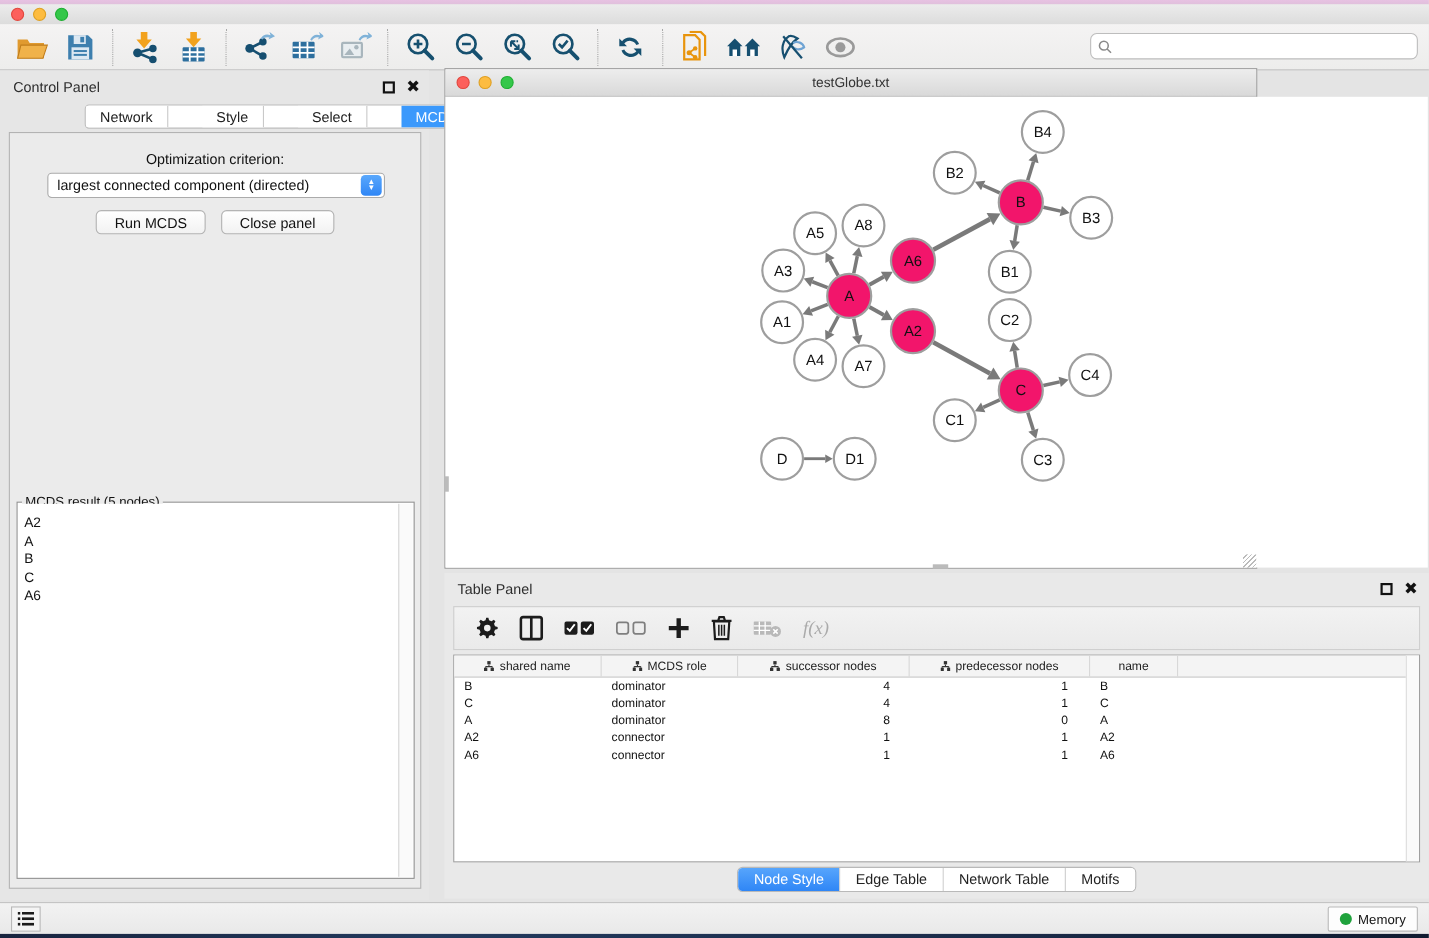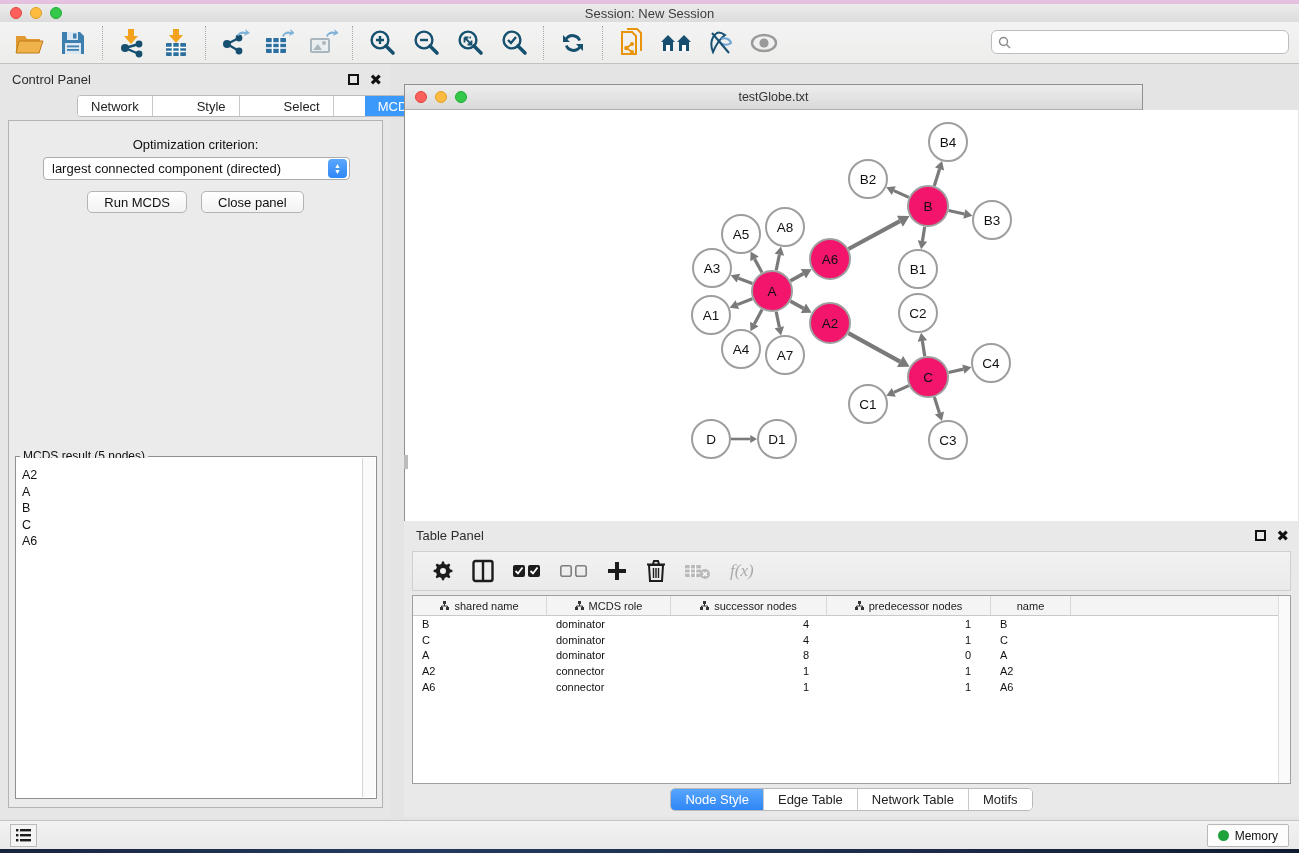--- a/index.html
+++ b/index.html
@@ -61,21 +61,21 @@
 
   .mcds-fieldset { position:absolute; left:6px; top:335px; width:362px; height:343px;
                    border:1px solid #8f8f8f; background:#fff; }
   .mcds-legend { position:absolute; top:-8px; left:4px; background:#ebebeb; padding:0 3px; font-size:12px; color:#111; }
   .mcds-list { position:absolute; inset:1px 14px 1px 1px; background:#fff; padding-top:9px; }
   .mcds-item { font-size:12.5px; color:#111; padding:1px 0 1px 5px; line-height:14.5px; }
   .mcds-scroll { position:absolute; top:1px; bottom:1px; right:1px; width:13px; background:#fafafa; border-left:1px solid #d5d5d5; }
 
   
   .network-window { position:absolute; left:404px; top:62px; width:739px; height:455px;
-                    border:1px solid #8f8f8f; background:#fff;margin-top:22px; }
+                    border:1px solid #8f8f8f; background:#fff; }
   .nw-titlebar { position:absolute; left:0; top:0; width:100%; height:25px;
                  background:linear-gradient(#ededed,#d9d9d9); border-bottom:1px solid #b0b0b0;
                  display:flex; align-items:center; }
   .nw-titlebar .title { position:absolute; left:0; right:0; text-align:center; font-size:12.5px; color:#333; }
   .nw-canvas { position:absolute; left:0; top:25px; width:893px; height:428px; background:#fff; overflow:hidden;}
   .nw-vscroll { position:absolute; left:-1px; top:370px; width:4px; height:14px; background:#bbb; }
   .nw-hscroll { position:absolute; left:443px; bottom:-1px; width:14px; height:4px; background:#bbb; }
   .nw-grip { position:absolute; right:0; bottom:0; width:12px; height:12px;
              background:repeating-linear-gradient(135deg,transparent,transparent 2px,#bbb 2px,#bbb 3px); }
 
@@ -120,21 +120,20 @@
                  background:linear-gradient(90deg,#18243f,#233a5e 30%,#1b2b49 70%,#101b30); }
 </style>
 </head>
 <body>
 
 <div class="app">
 
   <div class="top-edge"></div>
 
   <div class="titlebar">
-    <div class="title">Session: New Session</div>
     <div class="lights">
       <div class="light red"></div>
       <div class="light yellow"></div>
       <div class="light green"></div>
     </div>
   </div>
 
   <div class="toolbar">
     <div class="tb-group">
       <div class="tb-btn">

